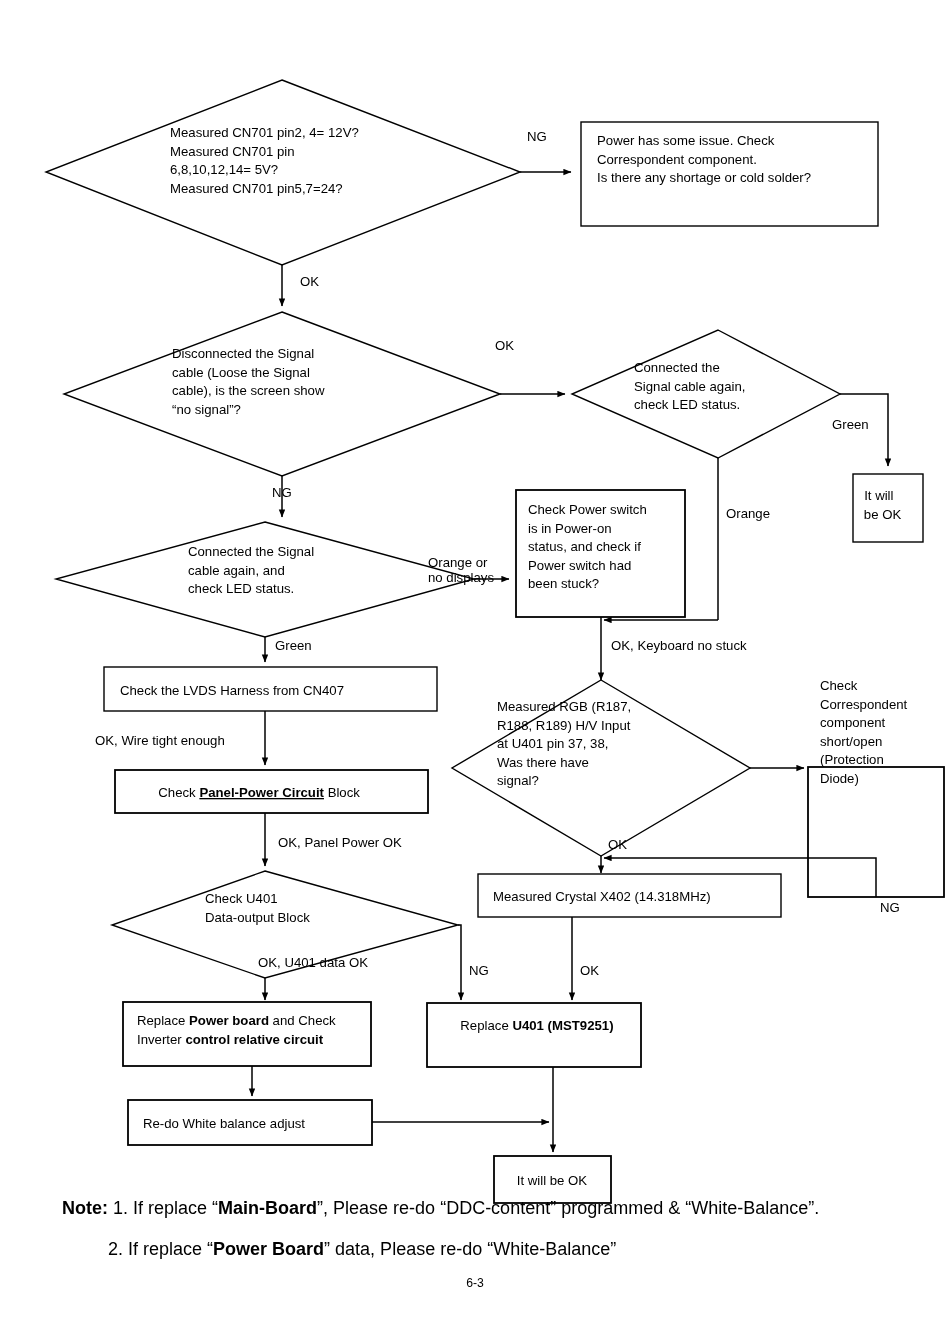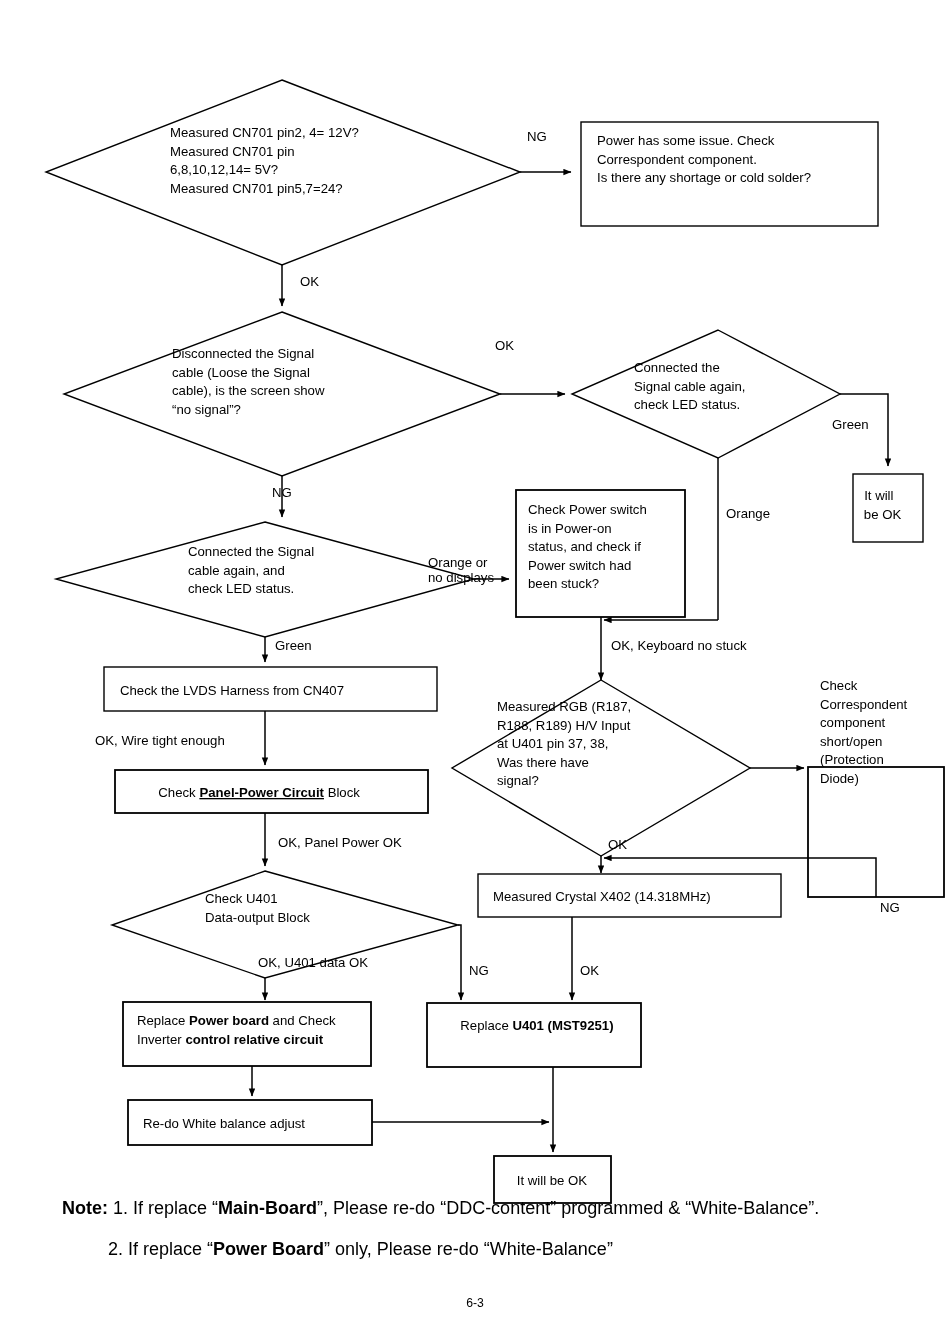--- a/index.html
+++ b/index.html
@@ -68,21 +68,20 @@
     white-space: nowrap;
   }
   .note-line .indent { display: inline-block; width: 46px; }
   .pagenum {
     position: absolute;
     left: 0;
     top: 1276px;
     width: 950px;
     text-align: center;
     font-size: 12.2px;
-    margin-top: 20px;
   }
 </style>
 </head>
 <body>
 
 <div id="page">
 
 <svg id="flow" viewBox="0 0 950 1344">
   <defs>
     <marker id="arrow" markerWidth="9" markerHeight="9" refX="7.6" refY="3.2" orient="auto" markerUnits="userSpaceOnUse">
@@ -253,19 +252,19 @@
   <rect class="shape-thick" x="494" y="1156" width="117" height="47"></rect>
   <text class="txt" x="552" y="1185" text-anchor="middle">It will be OK</text>
 </svg>
 
 <div class="notes">
   <div class="note-line">
     <span class="bold">Note:</span>
     <span>1.</span><span> If replace “</span><span class="bold">Main-Board</span><span>”, Please re-do “DDC-content” programmed &amp; “White-Balance”.</span>
   </div>
   <div class="note-line">
-    <span class="indent"></span><span>2.</span><span> If replace “</span><span class="bold">Power Board</span><span>” only, Please re-do “White-Balance”</span>
+    <span class="indent"></span><span>2.</span><span> If replace “</span><span class="bold">Power Board</span><span>” data, Please re-do “White-Balance”</span>
   </div>
 </div>
 
 <div class="pagenum">6-3</div>
 
 </div>
 
 </body></html>

